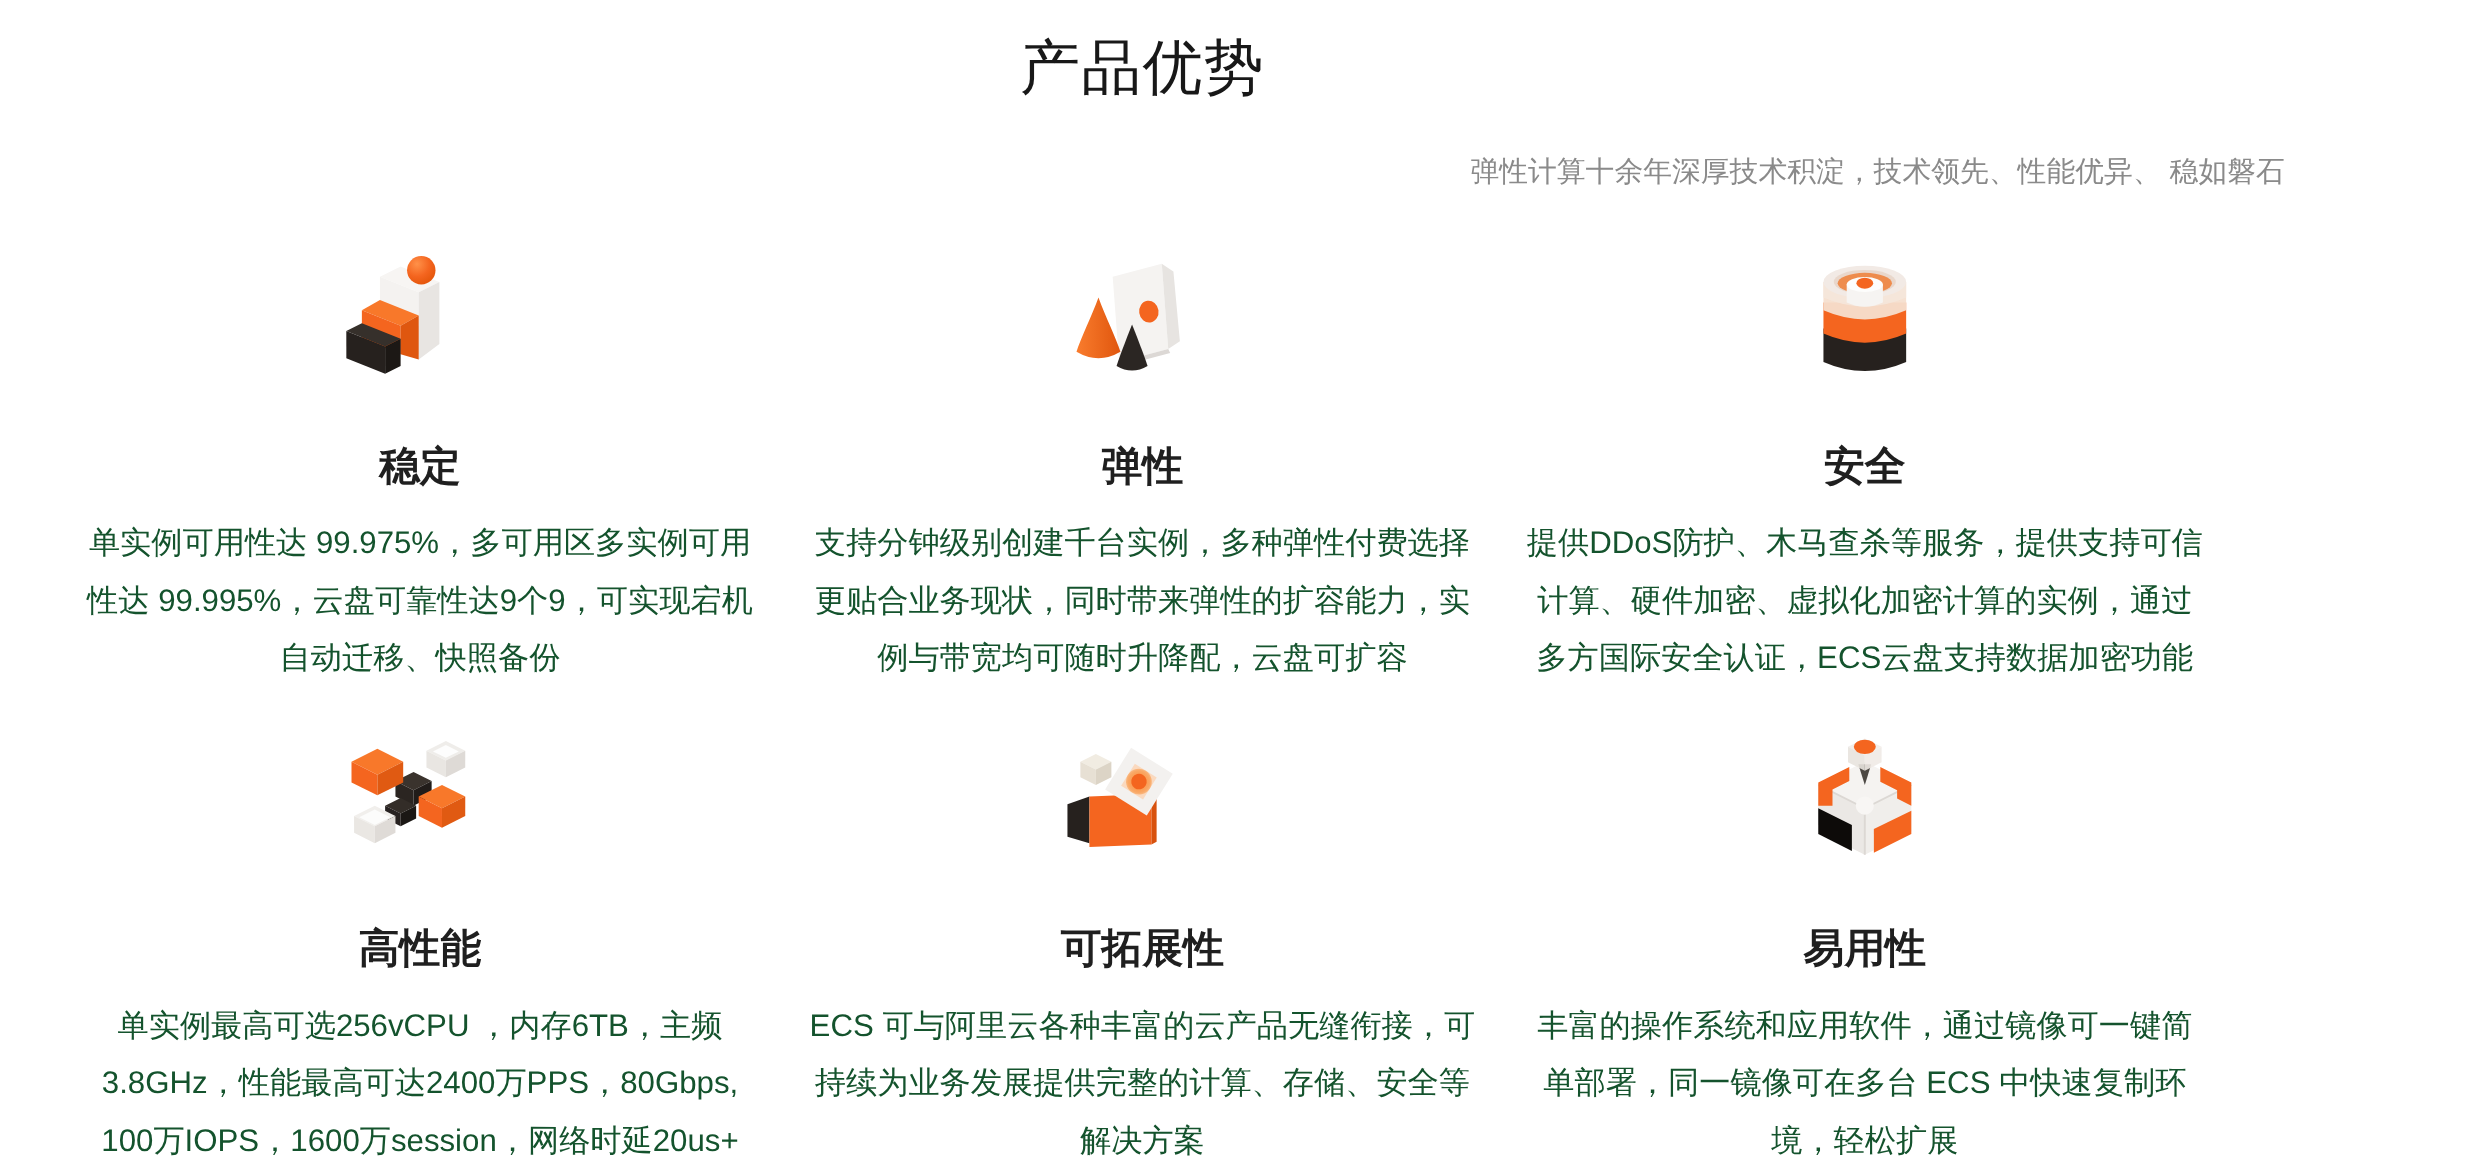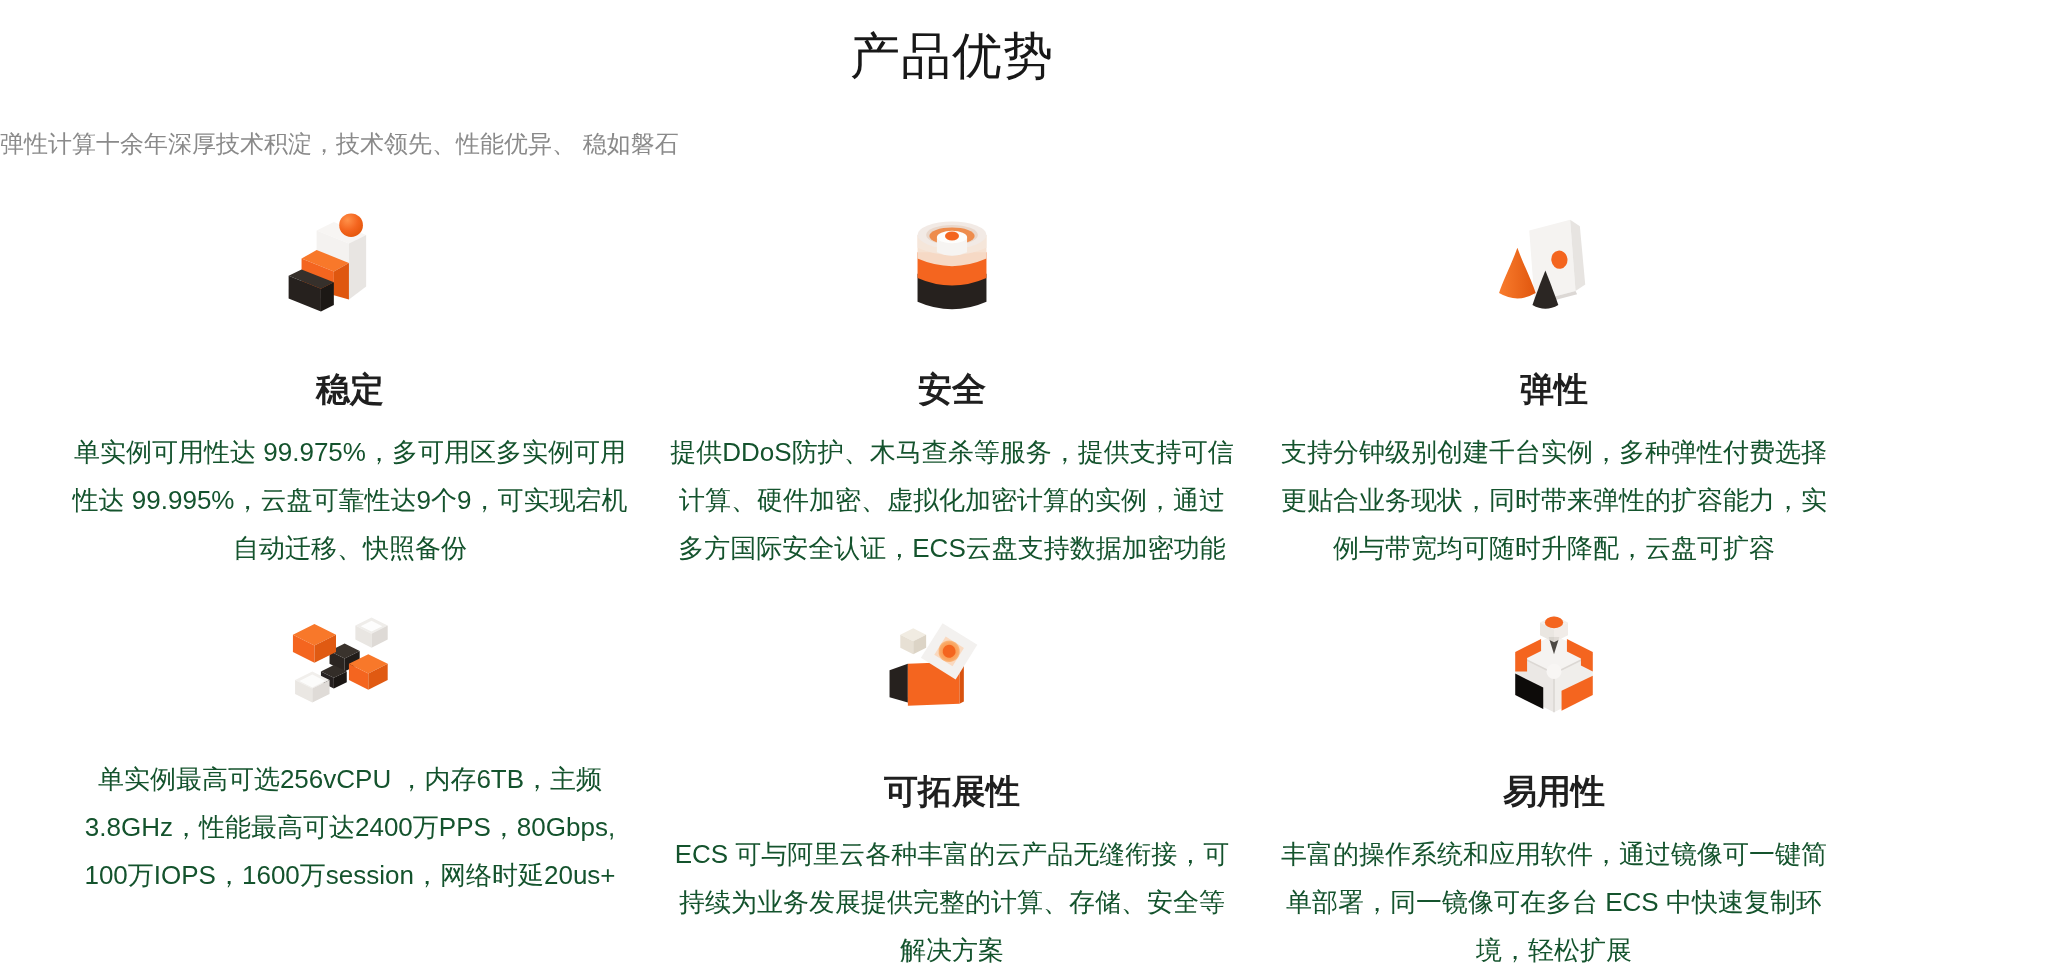--- a/index.html
+++ b/index.html
@@ -7,21 +7,21 @@
     width:1904px;height:964px;background:#ffffff;overflow:hidden;
     font-family:"Liberation Sans","DejaVu Sans",sans-serif;
     box-sizing:border-box;padding-top:26px;
   }
   .section-title{
     margin:0;text-align:center;
     font-size:50px;line-height:60px;font-weight:500;color:#181818;
     letter-spacing:1px;
   }
   .section-subtitle{
-    margin:42px 0 0 0;text-align:left;
+    margin:42px 0 0 0;text-align:right;
     font-size:24px;line-height:31px;font-weight:400;color:#8a8a8a;
   }
   .features-grid{
     margin-top:48px;
     display:grid;
     grid-template-columns:repeat(3,565px);
     column-gap:160px;
     row-gap:20px;
     justify-content:center;
     gap:37px;
@@ -72,39 +72,20 @@
           <polygon points="38,74 50,68 50,89 38,95" fill="#1c1815"></polygon>
         </svg>
       </div>
       <h3 class="feature-title">稳定</h3>
       <p class="feature-desc">单实例可用性达 99.975%，多可用区多实例可用性达 99.995%，云盘可靠性达9个9，可实现宕机自动迁移、快照备份</p>
     </div>
 
     <div class="feature-card">
       <div class="icon-box">
         <svg viewBox="0 0 130 115" xmlns="http://www.w3.org/2000/svg">
-          <path d="M33,60 L33,86 Q65,100 97,86 L97,60 Z" fill="#26211e"></path>
-          <path d="M33,40 L33,64 Q65,78 97,64 L97,40 Z" fill="#f4651f"></path>
-          <path d="M33,24 L33,46 Q65,60 97,46 L97,24 Z" fill="#f6dfcf" opacity="0.95"></path>
-          <path d="M33,24 L33,36 Q65,50 97,36 L97,24 Z" fill="#f4e6dc" opacity="0.85"></path>
-          <ellipse cx="65" cy="24" rx="32" ry="12.5" fill="#f2eae5"></ellipse>
-          <ellipse cx="65" cy="24" rx="24" ry="9.3" fill="#e9d7cb"></ellipse>
-          <ellipse cx="65" cy="25" rx="21" ry="8" fill="#ee8c4d"></ellipse>
-          <path d="M51,26 L51,40 Q65,46.5 79,40 L79,26 Z" fill="#f6f4f2"></path>
-          <ellipse cx="65" cy="26" rx="14" ry="5.8" fill="#fdfdfc"></ellipse>
-          <ellipse cx="65" cy="25" rx="6.5" ry="4.2" fill="#f4651f"></ellipse>
-        </svg>
-      </div>
-      <h3 class="feature-title">安全</h3>
-      <p class="feature-desc">提供DDoS防护、木马查杀等服务，提供支持可信计算、硬件加密、虚拟化加密计算的实例，通过多方国际安全认证，ECS云盘支持数据加密功能</p>
-    </div>
-
-    <div class="feature-card">
-      <div class="icon-box">
-        <svg viewBox="0 0 130 115" xmlns="http://www.w3.org/2000/svg">
           <defs>
             <linearGradient id="g-cone" x1="0" y1="0" x2="1" y2="0">
               <stop offset="0%" stop-color="#f97c2d"></stop>
                 <stop offset="100%" stop-color="#e0560e"></stop>
             </linearGradient>
           </defs>
           <polygon points="42,20 80,10 85,76 47,86" fill="#f5f3f1"></polygon>
           <polygon points="80,10 89,16 94,70 85,76" fill="#e7e4e1"></polygon>
           <polygon points="47,86 85,76 86.5,79 48.5,89" fill="#dcd8d5"></polygon>
           <ellipse cx="70" cy="47" rx="7.5" ry="8.5" fill="#f4651f" transform="rotate(-8 70 47)"></ellipse>
@@ -112,20 +93,39 @@
           <path d="M57,57 C53,67 48,80 45,89 Q57,96 69,89 C66,80 61,67 57,57 Z" fill="#2b2623"></path>
         </svg>
       </div>
       <h3 class="feature-title">弹性</h3>
       <p class="feature-desc">支持分钟级别创建千台实例，多种弹性付费选择更贴合业务现状，同时带来弹性的扩容能力，实例与带宽均可随时升降配，云盘可扩容</p>
     </div>
 
     <div class="feature-card">
       <div class="icon-box">
         <svg viewBox="0 0 130 115" xmlns="http://www.w3.org/2000/svg">
+          <path d="M33,60 L33,86 Q65,100 97,86 L97,60 Z" fill="#26211e"></path>
+          <path d="M33,40 L33,64 Q65,78 97,64 L97,40 Z" fill="#f4651f"></path>
+          <path d="M33,24 L33,46 Q65,60 97,46 L97,24 Z" fill="#f6dfcf" opacity="0.95"></path>
+          <path d="M33,24 L33,36 Q65,50 97,36 L97,24 Z" fill="#f4e6dc" opacity="0.85"></path>
+          <ellipse cx="65" cy="24" rx="32" ry="12.5" fill="#f2eae5"></ellipse>
+          <ellipse cx="65" cy="24" rx="24" ry="9.3" fill="#e9d7cb"></ellipse>
+          <ellipse cx="65" cy="25" rx="21" ry="8" fill="#ee8c4d"></ellipse>
+          <path d="M51,26 L51,40 Q65,46.5 79,40 L79,26 Z" fill="#f6f4f2"></path>
+          <ellipse cx="65" cy="26" rx="14" ry="5.8" fill="#fdfdfc"></ellipse>
+          <ellipse cx="65" cy="25" rx="6.5" ry="4.2" fill="#f4651f"></ellipse>
+        </svg>
+      </div>
+      <h3 class="feature-title">安全</h3>
+      <p class="feature-desc">提供DDoS防护、木马查杀等服务，提供支持可信计算、硬件加密、虚拟化加密计算的实例，通过多方国际安全认证，ECS云盘支持数据加密功能</p>
+    </div>
+
+    <div class="feature-card">
+      <div class="icon-box">
+        <svg viewBox="0 0 130 115" xmlns="http://www.w3.org/2000/svg">
 
           <polygon points="85,6 100,13.5 85,21 70,13.5" fill="#efedea"></polygon>
           <polygon points="85,9 95,14 85,19 75,14" fill="#fdfdfd"></polygon>
           <polygon points="70,13.5 85,21 85,34 70,26.5" fill="#e9e6e2"></polygon>
           <polygon points="85,21 100,13.5 100,26.5 85,34" fill="#dedad6"></polygon>
 
           <polygon points="60,30 74,37 60,44 46,37" fill="#3a332d"></polygon>
           <polygon points="46,37 60,44 60,56 46,49" fill="#2b2521"></polygon>
           <polygon points="60,44 74,37 74,49 60,56" fill="#211c19"></polygon>
 
@@ -140,20 +140,21 @@
           <polygon points="30,56 46,64 30,72 14,64" fill="#f1efec"></polygon>
           <polygon points="30,59 42,65 30,71 18,65" fill="#fcfcfb"></polygon>
           <polygon points="14,64 30,72 30,85 14,77" fill="#eae7e3"></polygon>
           <polygon points="30,72 46,64 46,77 30,85" fill="#dfdbd7"></polygon>
 
           <polygon points="82,40 100,49 82,58 64,49" fill="#f8782a"></polygon>
           <polygon points="64,49 82,58 82,73 64,64" fill="#f4651f"></polygon>
           <polygon points="82,58 100,49 100,64 82,73" fill="#e05a12"></polygon>
         </svg>
       </div>
+      <h3 class="feature-title">高性能</h3>
       <p class="feature-desc">单实例最高可选256vCPU ，内存6TB，主频3.8GHz，性能最高可达2400万PPS，80Gbps, 100万IOPS，1600万session，网络时延20us+</p>
     </div>
 
     <div class="feature-card">
       <div class="icon-box">
         <svg viewBox="0 0 130 115" xmlns="http://www.w3.org/2000/svg">
           <defs>
             <radialGradient id="g-glow" cx="50%" cy="50%" r="60%">
               <stop offset="0%" stop-color="#ff8830"></stop>
                 <stop offset="70%" stop-color="#f9a866"></stop>

